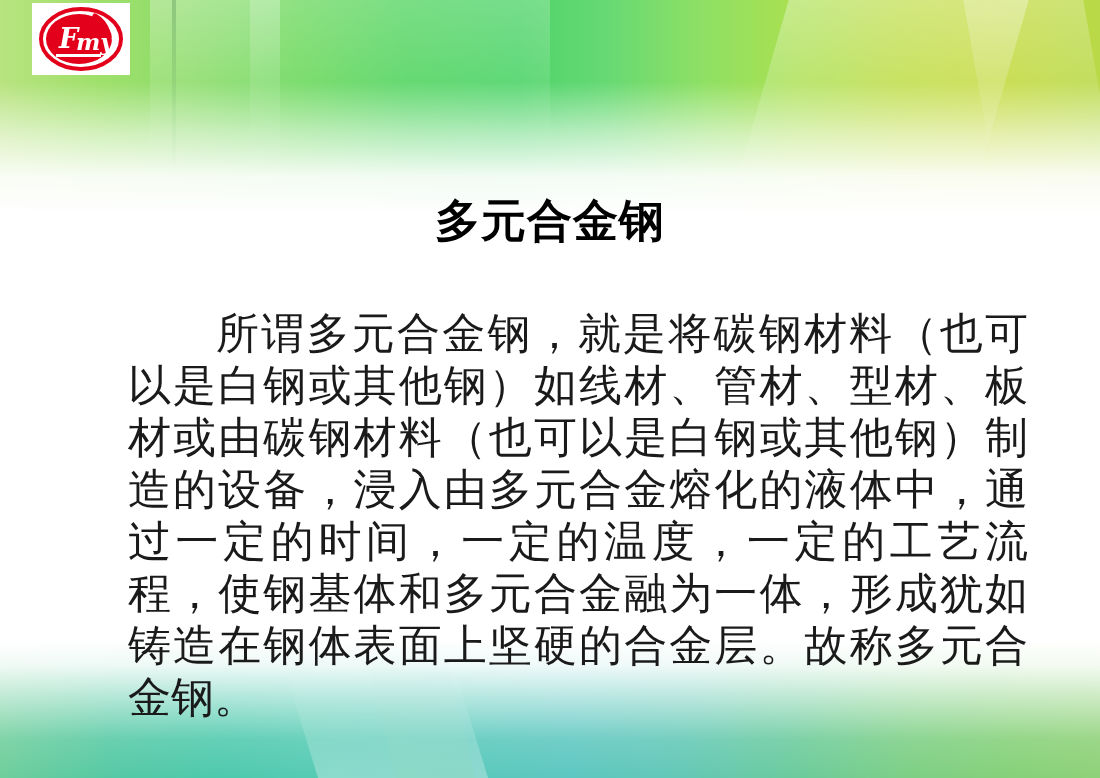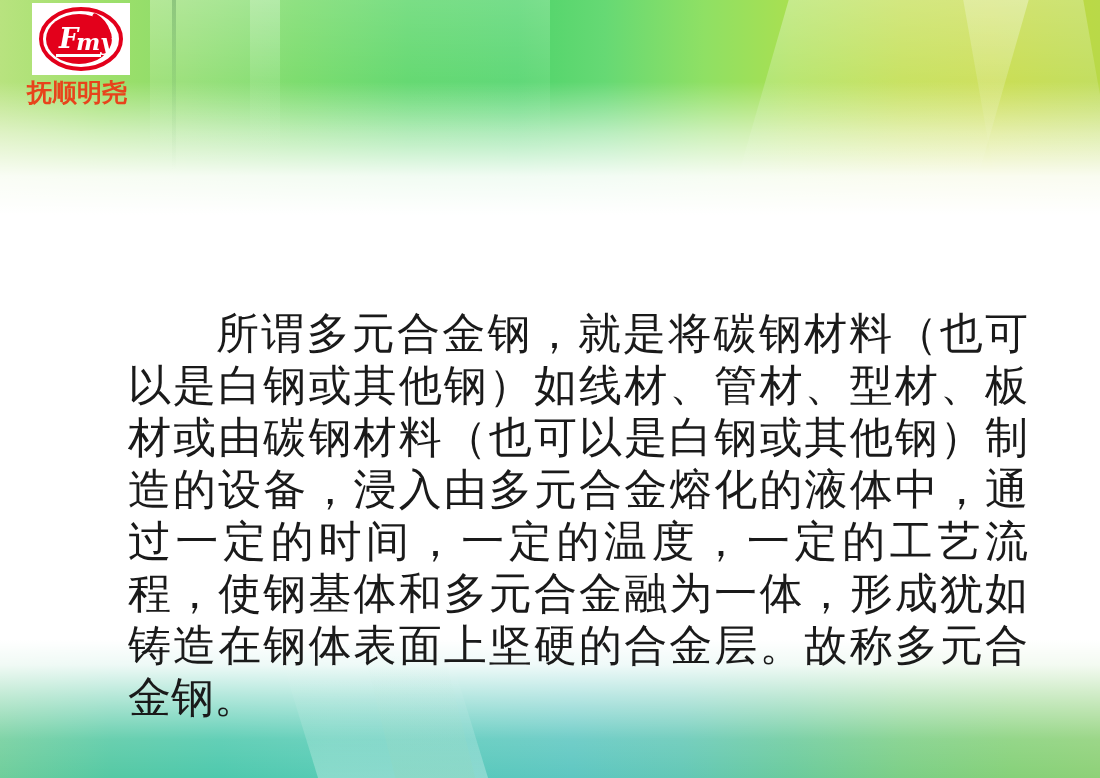--- a/index.html
+++ b/index.html
@@ -230,19 +230,19 @@
     <div class="logo-mark">
       <svg width="88" height="66" viewBox="0 0 88 66" aria-hidden="true">
         <ellipse cx="44" cy="33" rx="40" ry="30" fill="none" stroke="#e3001b" stroke-width="4"></ellipse>
         <ellipse cx="42" cy="33" rx="33" ry="25" fill="#e3001b"></ellipse>
         <path d="M58 10 A34 26 0 0 1 66 44" fill="none" stroke="#e3001b" stroke-width="5" stroke-linecap="round"></path>
         <text x="22" y="42" font-family="'DejaVu Serif','Liberation Serif',serif" font-size="27" font-weight="bold" font-style="italic" fill="#ffffff">F</text>
         <text x="39" y="44" font-family="'DejaVu Serif','Liberation Serif',serif" font-size="23" font-weight="bold" font-style="italic" fill="#ffffff">my</text>
         <rect x="19" y="48" width="45" height="3" fill="#ffffff"></rect>
       </svg>
     </div>
-    <div class="logo-caption">抚顺明尧</div>
   </div>
 
+  <h1 class="slide-title">多元合金钢</h1>
 
   <p class="body-text">所谓多元合金钢，就是将碳钢材料（也可以是白钢或其他钢）如线材、管材、型材、板材或由碳钢材料（也可以是白钢或其他钢）制造的设备，浸入由多元合金熔化的液体中，通过一定的时间，一定的温度，一定的工艺流程，使钢基体和多元合金融为一体，形成犹如铸造在钢体表面上坚硬的合金层。故称多元合金钢。</p>
 
 </div>
 
 </body></html>

